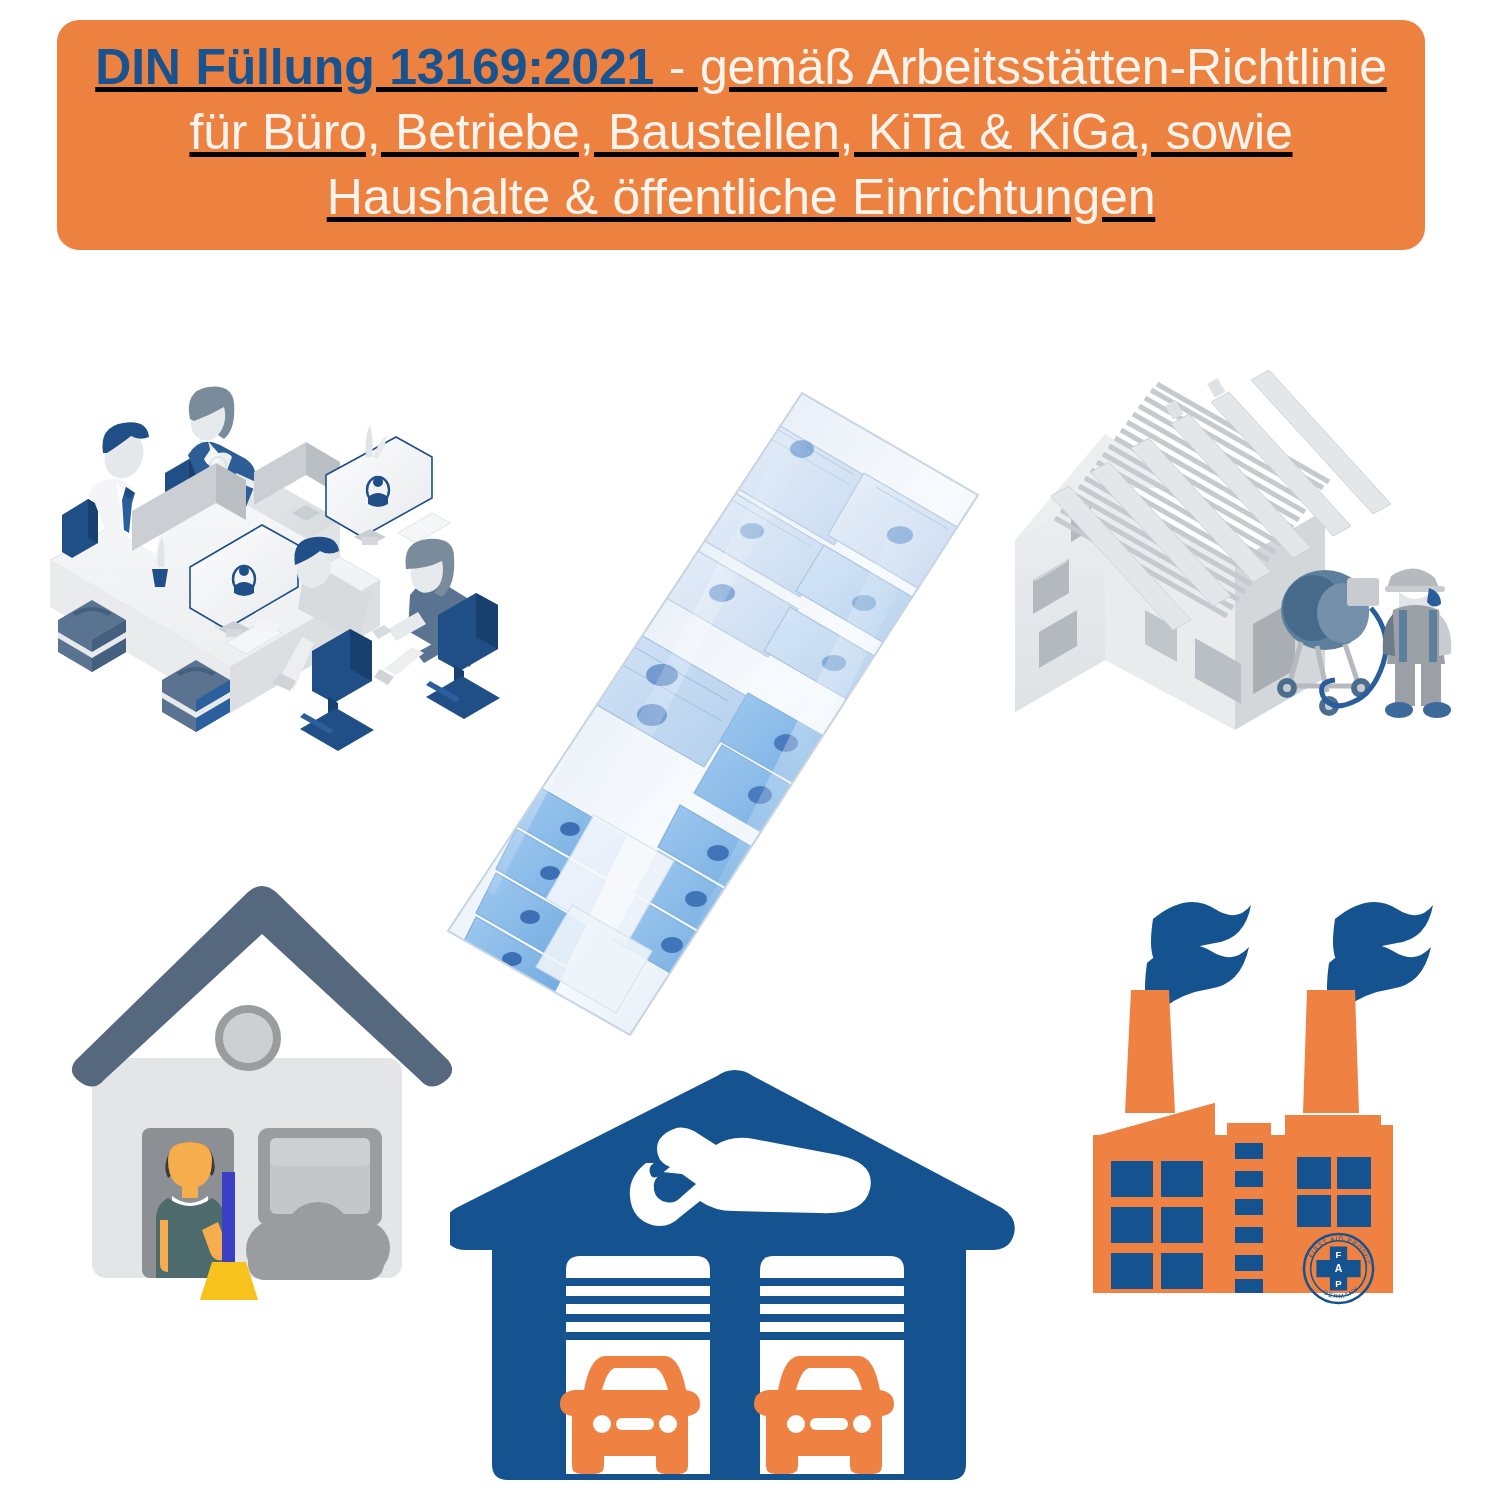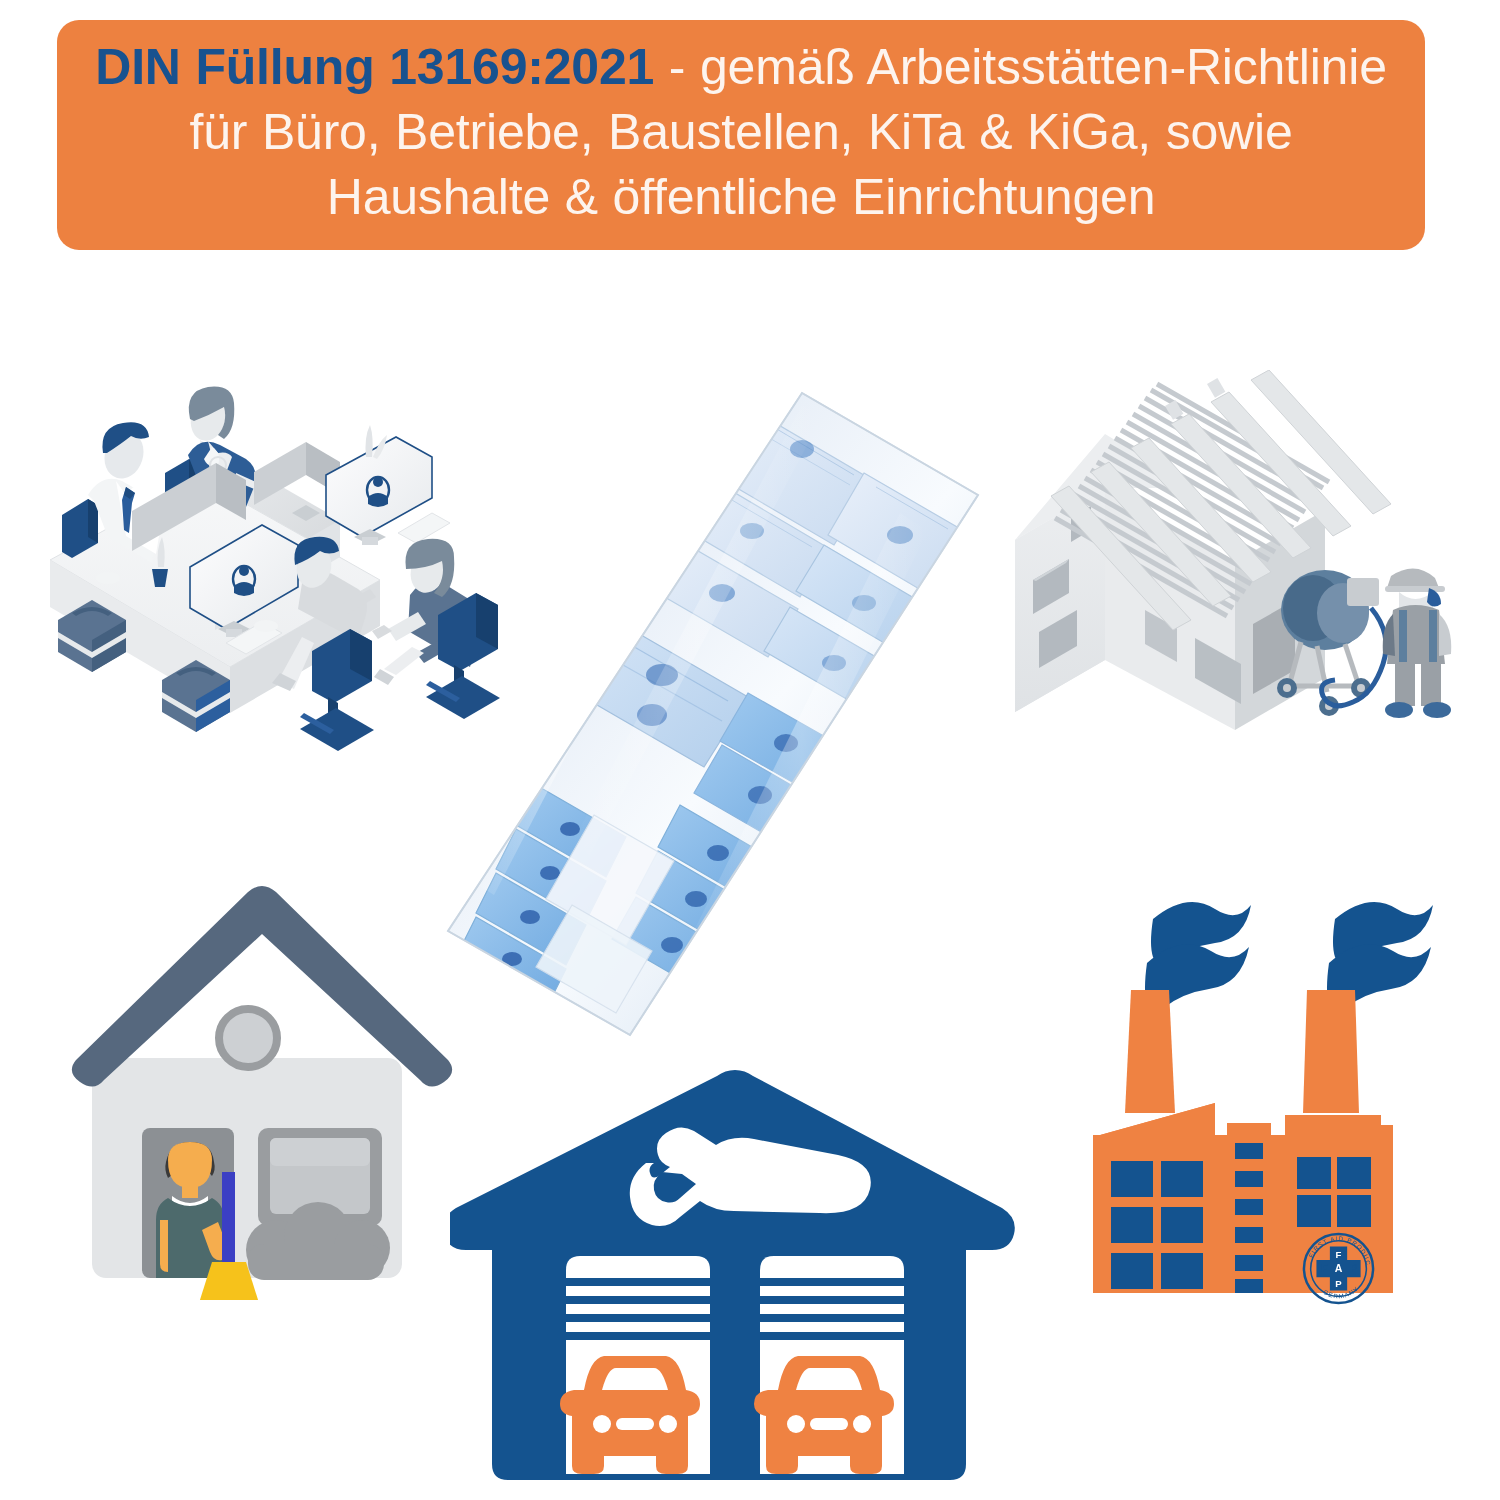--- a/index.html
+++ b/index.html
@@ -14,20 +14,21 @@
   
   .banner {
     position: absolute;
     left: 57px; top: 20px;
     width: 1368px; height: 230px;
     background: #ed8140;
     border-radius: 22px;
     display: flex; align-items: center; justify-content: center;
     text-align: center;
     padding: 6px 24px 12px 24px;
+    text-decoration: underline;
   }
   .banner-text {
     color: #fdf4ee;
     font-size: 50px;
     line-height: 1.30;
     font-weight: 400;
     letter-spacing: -0.2px;
     word-spacing: 1px;
   }
   .banner-text .strong {

